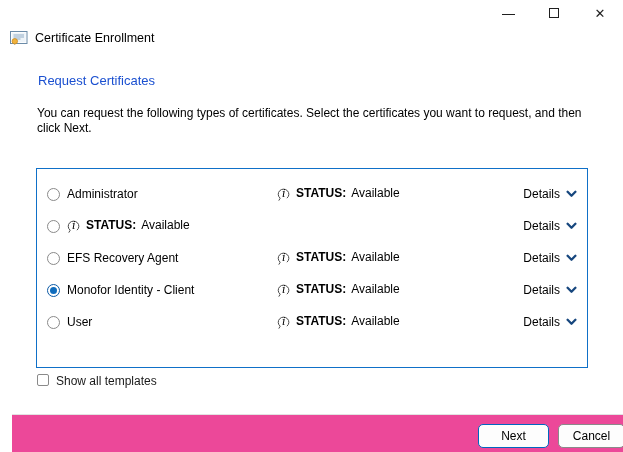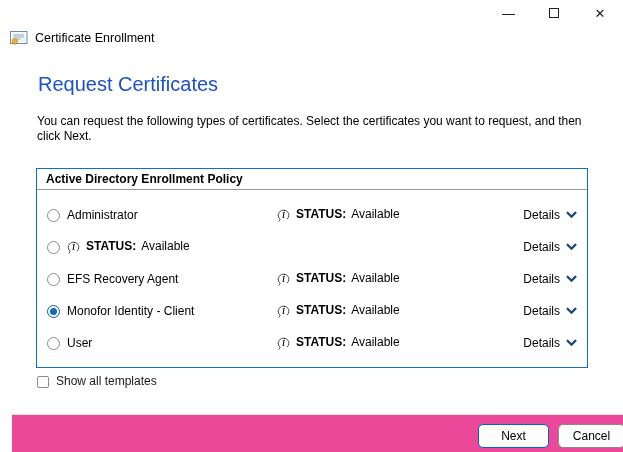--- a/index.html
+++ b/index.html
@@ -14,22 +14,22 @@
   .win-btn { width:46px; height:26px; display:flex; align-items:center; justify-content:center; cursor:default; }
   .min-glyph { width:13px; border-top:1.5px solid #1f1f1f; margin-top:2px; }
   .max-glyph { width:10px; height:10px; border:1.3px solid #1f1f1f; }
   .close-glyph { font-size:13px; color:#1f1f1f; line-height:1; }
 
   
   .app-header { position:absolute; left:10px; top:31px; display:flex; align-items:flex-start; gap:7px; }
   .app-title { font-size:12.5px; color:#000; }
 
   
-  .page-title { position:absolute; left:38px; top:73px; font-size:20px; color:#1b50d0; }
-  .desc { position:absolute; left:37px; top:114px; width:557px; line-height:15px; color:#000; }
+  .page-title { position:absolute; left:38px; top:73px; font-size:13px; color:#1b50d0; }
+  .desc { position:absolute; left:37px; top:106px; width:557px; line-height:15px; color:#000; }
 
   
   .listbox {
     position:absolute; left:36px; top:168px; width:552px; height:200px;
     border:1px solid #0f70c8; background:#fff;
   }
   .listbox-header {
     height:21px; line-height:21px; padding-left:9px;
     font-weight:bold; color:#000; border-bottom:1px solid #9a9a9a;
   }
@@ -45,21 +45,21 @@
   }
   .tmpl-name { width:210px; color:#000; }
   .status-group { display:flex; align-items:center; }
   .info-icon { margin-right:6px; display:flex; }
   .status-label { font-weight:bold; margin-right:5px; color:#000; }
   .status-value { color:#000; }
   .details { margin-left:auto; display:flex; align-items:center; gap:6px; cursor:default; }
   .details-label { color:#000; }
 
   
-  .show-all { position:absolute; left:37px; top:374px; display:flex; align-items:flex-end; gap:7px; }
+  .show-all { position:absolute; left:37px; top:374px; display:flex; align-items:flex-start; gap:7px; }
   .checkbox { width:12px; height:12px; border:1px solid #8a8a8a; border-radius:2px; background:#fff; flex:none; }
 
   
   .footer {
     position:absolute; left:12px; top:414px; width:623px; height:38px;
     background:#ec4899; border-top:1px solid #e2e2e2;
   }
   .btn {
     position:absolute; top:9px; height:24px; border-radius:5px; background:#fdfdfd;
     display:flex; align-items:center; justify-content:center; font-size:12px; color:#000; cursor:default;
@@ -95,21 +95,20 @@
     </svg>
   </span>
   <span class="app-title">Certificate Enrollment</span>
 </div>
 
 <div class="page-title">Request Certificates</div>
 
 <div class="desc">You can request the following types of certificates. Select the certificates you want to request, and then click Next.</div>
 
 <div class="listbox">
-  <div class="listbox-header">Active Directory Enrollment Policy</div>
 
   <div class="tmpl-row">
     <span class="radio"></span>
     <span class="tmpl-name">Administrator</span>
     <span class="status-group">
       <span class="info-icon">
         <svg width="13" height="16" viewBox="0 0 13 16">
           <path d="M3.2,13.2 A5.3,5.1 0 1 1 9.9,13.2 M3.2,13.2 L1.8,15.6" fill="none" stroke="#4a4a4a" stroke-width="1"></path>
           <text x="5" y="12.3" font-family="DejaVu Serif, serif" font-style="italic" font-size="11" fill="#000">i</text>
         </svg>

